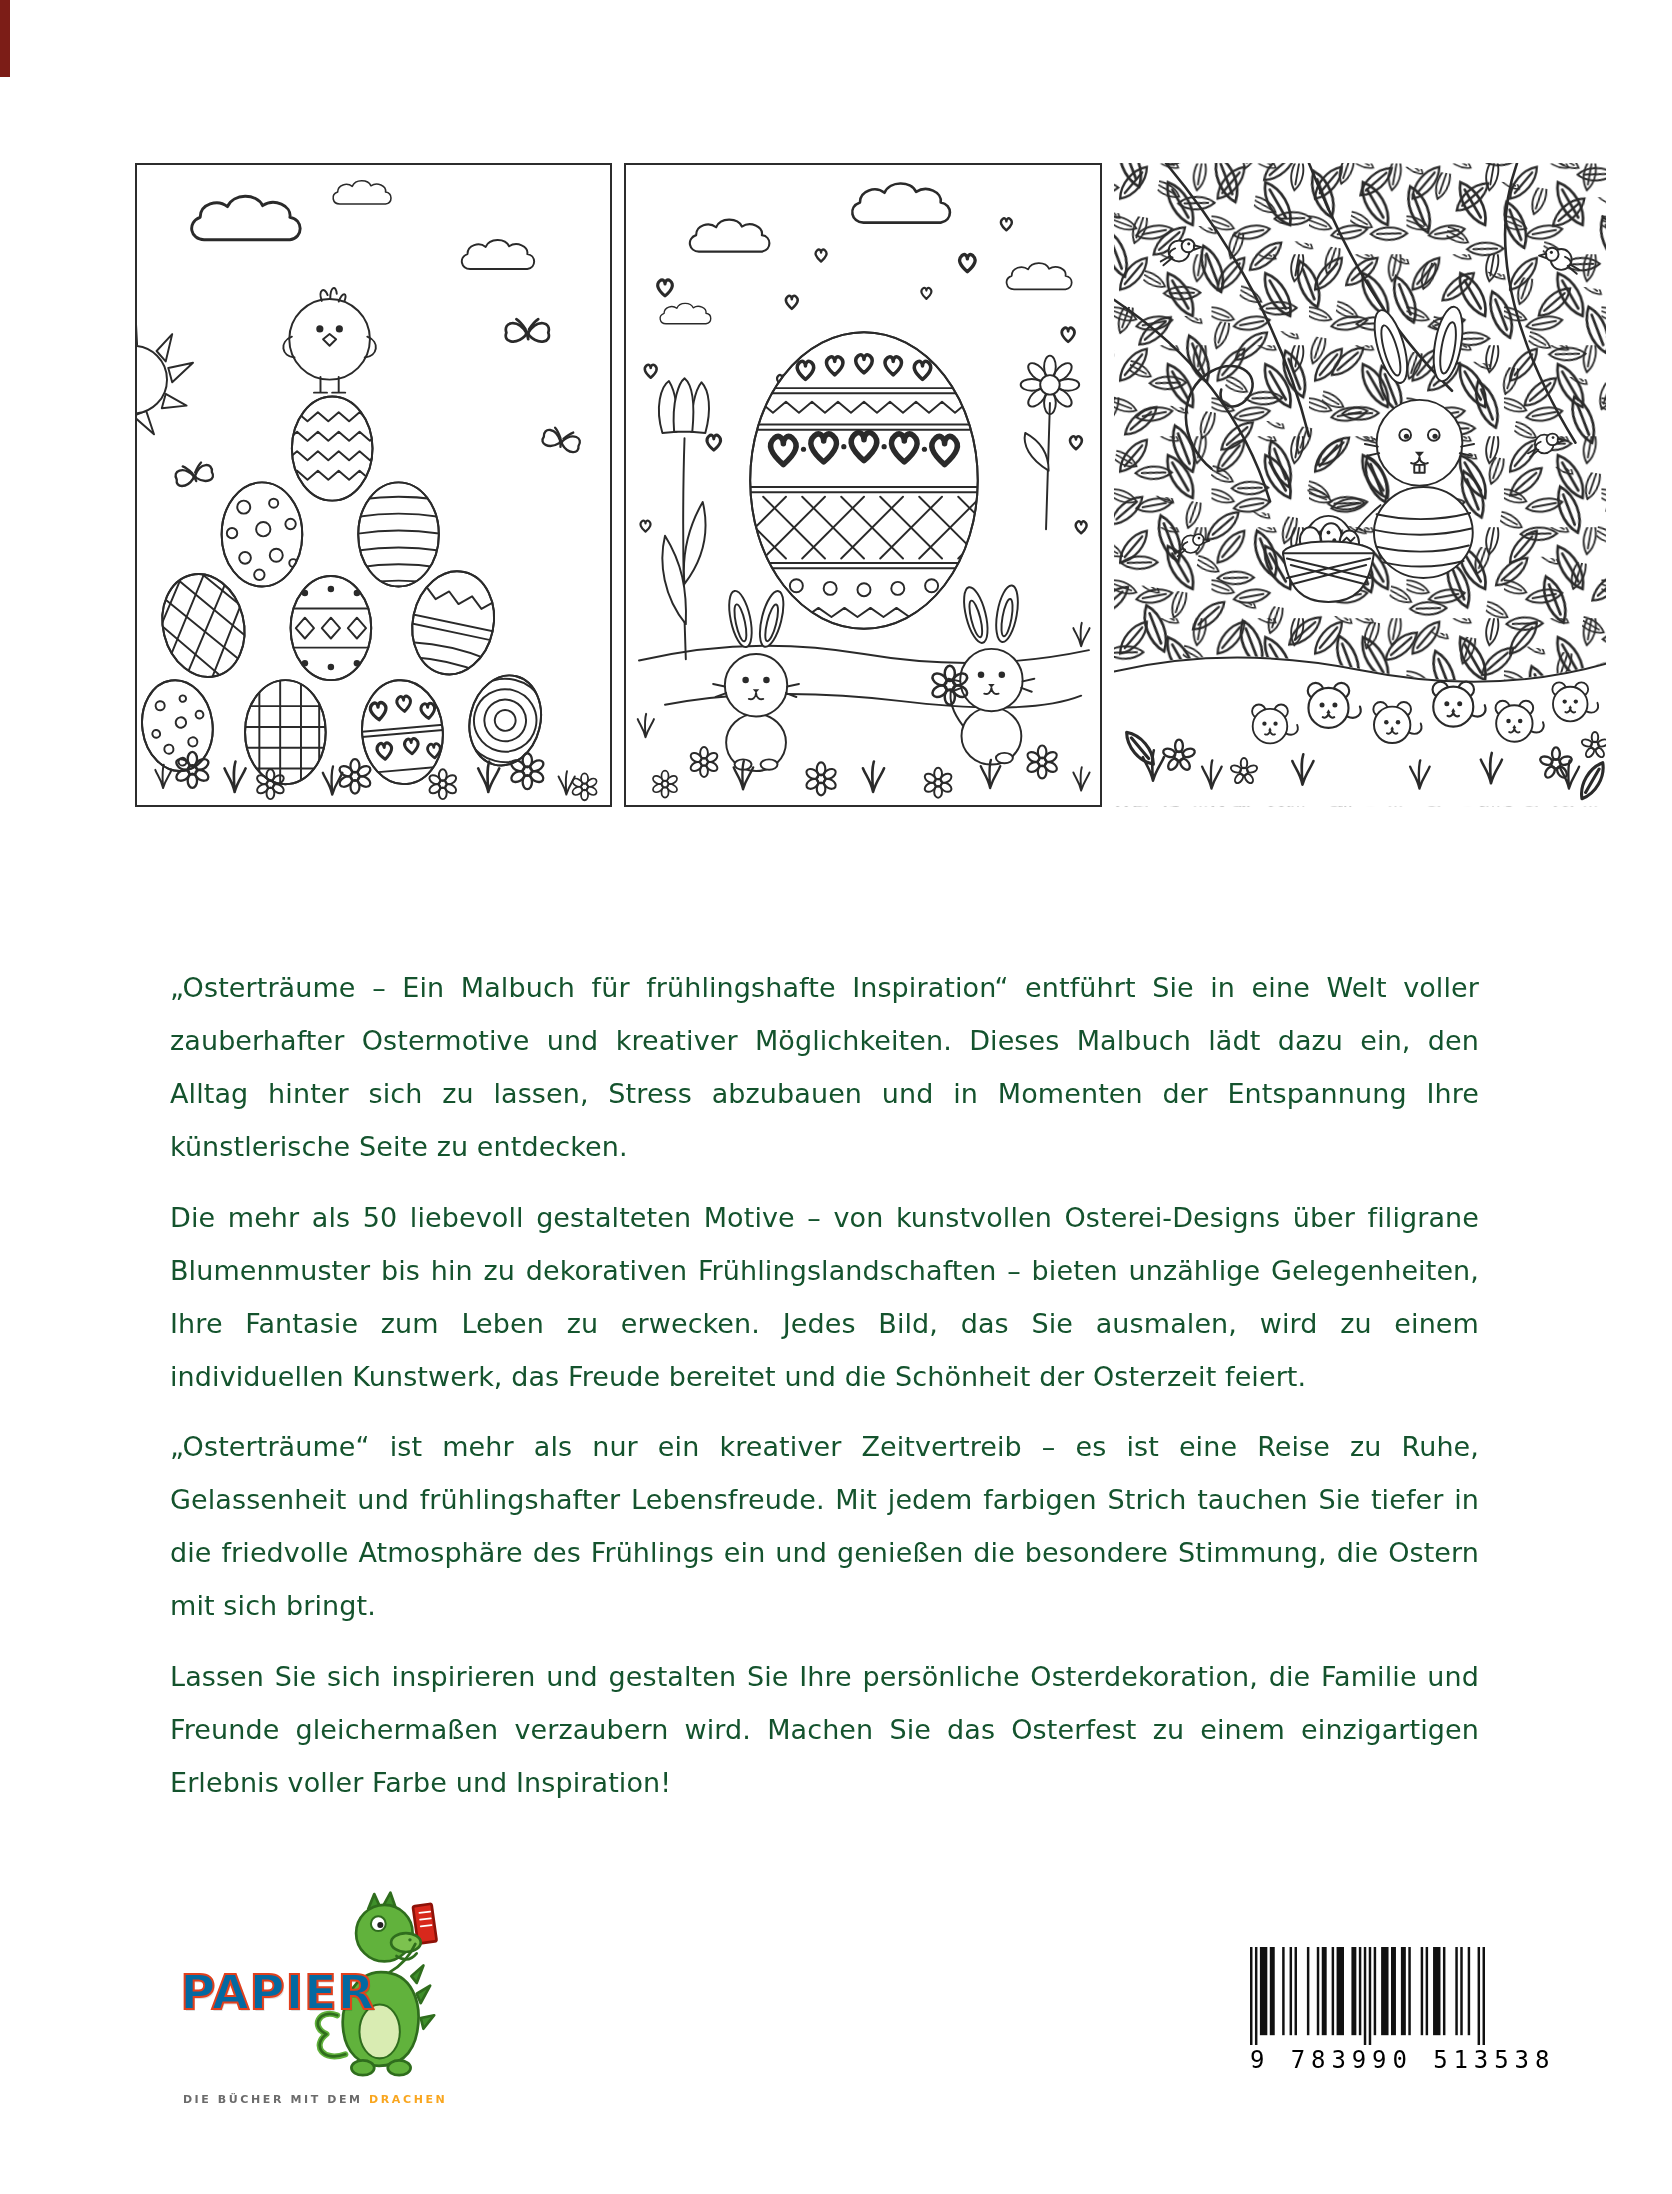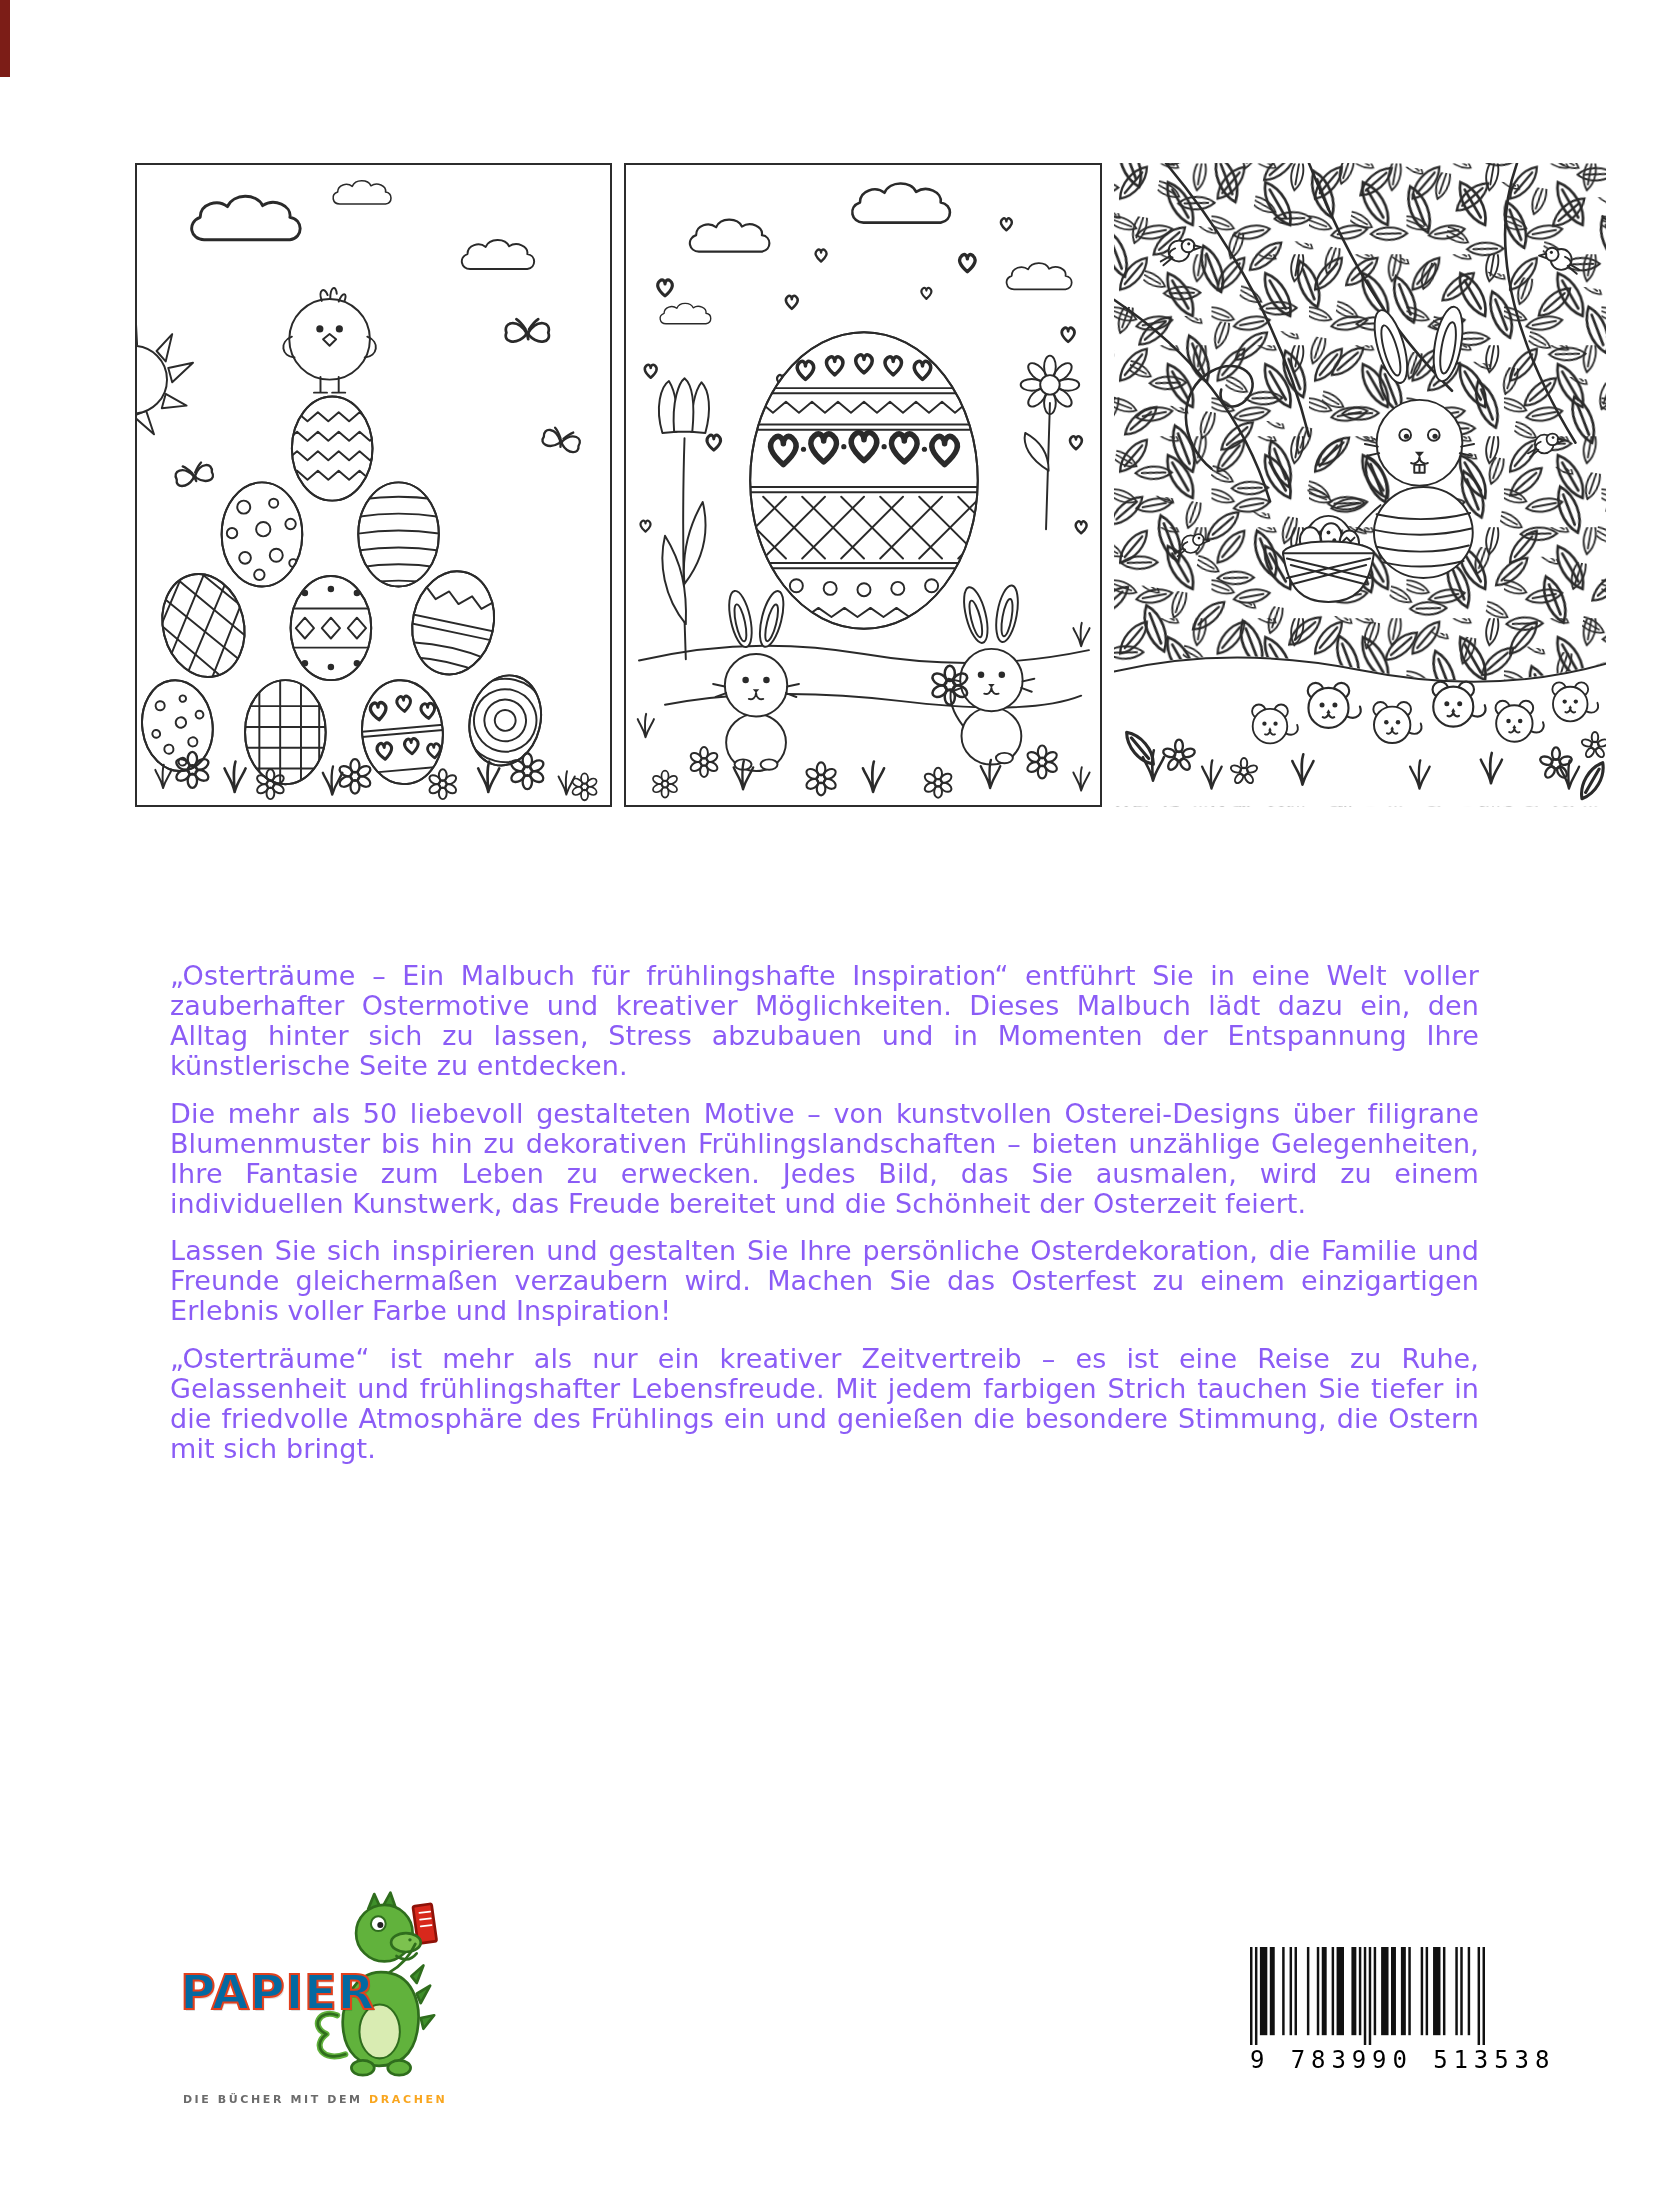--- a/index.html
+++ b/index.html
@@ -12,21 +12,21 @@
   .gallery { position:absolute; left:135px; top:163px; width:1471px; height:644px;
     display:flex; justify-content:space-between; }
   .panel { background:#fff; height:644px; }
   .panel-1 { width:477px; border:2px solid #2c2c2c; }
   .panel-2 { width:478px; border:2px solid #2c2c2c; }
   .panel-3 { width:492px; }
   .panel svg { display:block; width:100%; height:100%; }
 
   
   .description { position:absolute; left:170px; top:961px; width:1309px;
-    color:#8b5cf6; font-size:27px; line-height:30px; text-align:justify;
+    color:#14532d; font-size:27px; line-height:53px; text-align:justify;
     letter-spacing:0.1px; hyphens:auto; }
   .description p { margin-bottom:17.6px; }
 
   
   .logo { position:absolute; left:179px; top:1882px; width:354px; height:273px; }
   .logo svg.dragon { position:absolute; left:124px; top:3.9px; width:156px; height:202px; z-index:1; }
   .logo-papier { position:absolute; left:1.3px; top:82px; z-index:2;
     font-size:48px; font-weight:bold; letter-spacing:0.7px; color:#0369a1;
     -webkit-text-stroke:2px #e2401d; text-shadow:1.3px 2px 0 rgba(0,0,0,.12); }
   .logo-fresserchen { position:absolute; left:1.3px; top:140px; z-index:2;
@@ -488,22 +488,22 @@
           <use href="#p3l" transform="translate(40,900) rotate(-40) scale(1.6)"></use>
           <use href="#p3l" transform="translate(736,950) rotate(30) scale(1.6)"></use>
         </g>
       </svg>
     </figure>
   </div>
 
   <div class="description">
     <p>„Osterträume – Ein Malbuch für frühlingshafte Inspiration“ entführt Sie in eine Welt voller zauberhafter Ostermotive und kreativer Möglichkeiten. Dieses Malbuch lädt dazu ein, den Alltag hinter sich zu lassen, Stress abzubauen und in Momenten der Entspannung Ihre künstlerische Seite zu entdecken.</p>
     <p>Die mehr als 50 liebevoll gestalteten Motive – von kunstvollen Osterei-Designs über filigrane Blumenmuster bis hin zu dekorativen Frühlingslandschaften – bieten unzählige Gelegenheiten, Ihre Fantasie zum Leben zu erwecken. Jedes Bild, das Sie ausmalen, wird zu einem individuellen Kunstwerk, das Freude bereitet und die Schönheit der Osterzeit feiert.</p>
+    <p>„Osterträume“ ist mehr als nur ein kreativer Zeitvertreib – es ist eine Reise zu Ruhe, Gelassenheit und frühlingshafter Lebensfreude. Mit jedem farbigen Strich tauchen Sie tiefer in die friedvolle Atmosphäre des Frühlings ein und genießen die besondere Stimmung, die Ostern mit sich bringt.</p>
     <p>Lassen Sie sich inspirieren und gestalten Sie Ihre persönliche Osterdekoration, die Familie und Freunde gleichermaßen verzaubern wird. Machen Sie das Osterfest zu einem einzigartigen Erlebnis voller Farbe und Inspiration!</p>
-    <p>„Osterträume“ ist mehr als nur ein kreativer Zeitvertreib – es ist eine Reise zu Ruhe, Gelassenheit und frühlingshafter Lebensfreude. Mit jedem farbigen Strich tauchen Sie tiefer in die friedvolle Atmosphäre des Frühlings ein und genießen die besondere Stimmung, die Ostern mit sich bringt.</p>
   </div>
 
   <div class="logo">
     <svg class="dragon" viewBox="0 0 230 300">
       <g stroke="#2f6d1d" stroke-width="4" stroke-linecap="round" stroke-linejoin="round">
         <path d="M62,250 C28,262 12,236 34,220 C10,210 22,182 50,192" fill="none" stroke-width="9" stroke="#61b23c"></path>
         <path d="M62,250 C28,262 12,236 34,220 C10,210 22,182 50,192" fill="none"></path>
         <path d="M168,160 L188,148 L174,174 Z M174,196 L194,192 L178,212 Z M160,134 L178,118 L168,144 Z" fill="#3e8f2a"></path>
         <path d="M115,128 C162,128 176,174 169,215 C163,252 140,267 112,267 C84,267 63,248 59,215 C54,178 74,128 115,128 Z" fill="#61b23c"></path>
         <ellipse cx="113" cy="216" rx="30" ry="40" fill="#d9ecb2" stroke-width="3"></ellipse>

